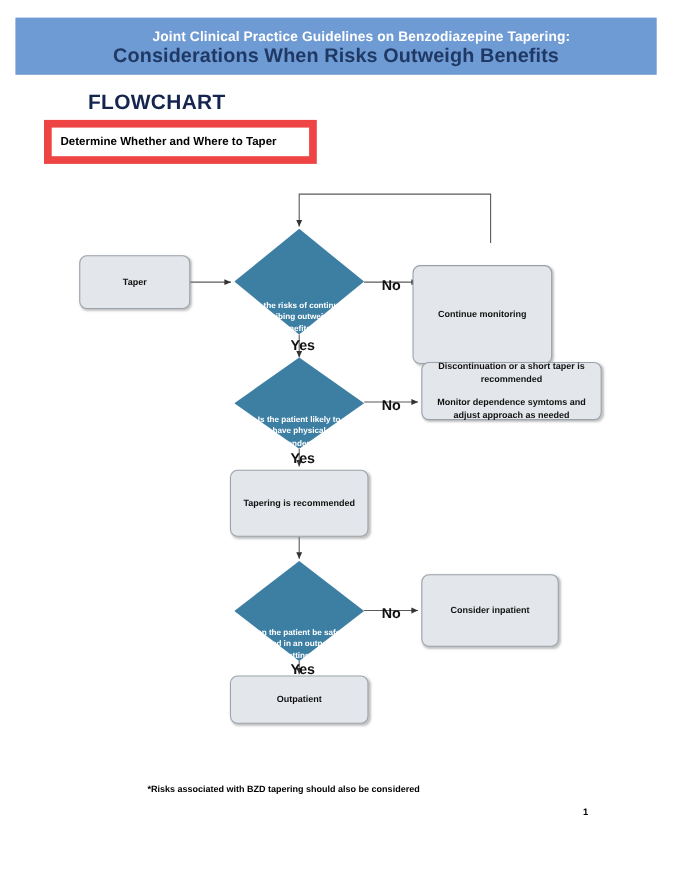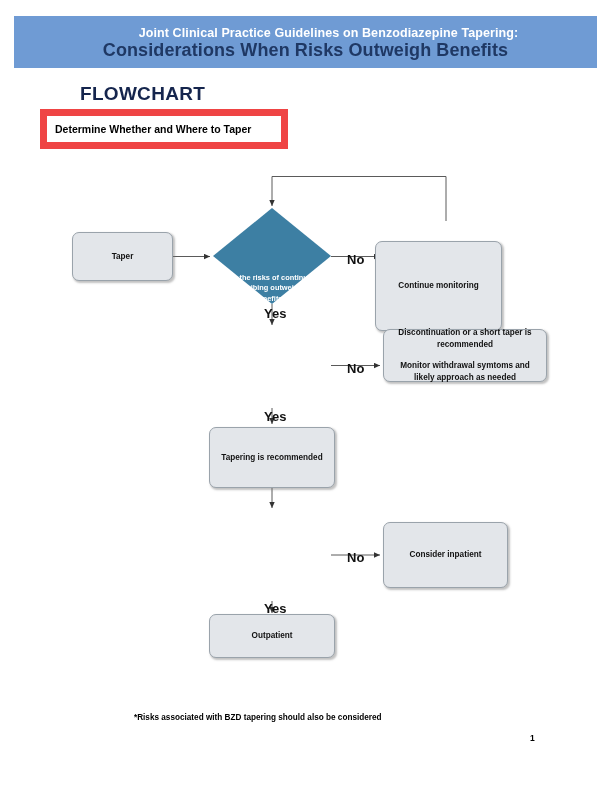--- a/index.html
+++ b/index.html
@@ -226,30 +226,38 @@
 
     <div class="decision" style="left:213px; top:208px; width:118px; height:96px;">
       <div class="dia-shape"></div>
       <span class="dia-text">Do the risks of continued prescribing outweigh the benefits?*</span>
     </div>
 
     <div class="proc-box" style="left:375px; top:221px; width:127px; height:90px;margin-top:20px;">
       <span class="proc-text">Continue monitoring</span>
     </div>
 
+    <div class="decision" style="left:213px; top:325px; width:118px; height:83px;">
+      <div class="dia-shape"></div>
+      <span class="dia-text">Is the patient likely to have physical dependence?</span>
+    </div>
 
     <div class="proc-box" style="left:383px; top:329px; width:164px; height:53px; flex-direction:column; justify-content:center;">
       <span class="proc-text">Discontinuation or a short taper is recommended</span>
-      <span class="proc-text" style="margin-top:9px;">Monitor withdrawal symtoms and likely approach as needed</span>
+      <span class="proc-text" style="margin-top:9px;">Monitor dependence symtoms and adjust approach as needed</span>
     </div>
 
     <div class="proc-box" style="left:209px; top:427px; width:126px; height:61px;">
       <span class="proc-text">Tapering is recommended</span>
     </div>
 
+    <div class="decision" style="left:213px; top:510px; width:118px; height:91px;">
+      <div class="dia-shape"></div>
+      <span class="dia-text">Can the patient be safely treated in an outpatient setting?</span>
+    </div>
 
     <div class="proc-box" style="left:209px; top:614px; width:126px; height:44px;">
       <span class="proc-text">Outpatient</span>
     </div>
 
     <div class="proc-box" style="left:383px; top:522px; width:125px; height:66px;">
       <span class="proc-text">Consider inpatient</span>
     </div>
 
     <span class="edge-label" style="left:347px; top:252px;">No</span>

